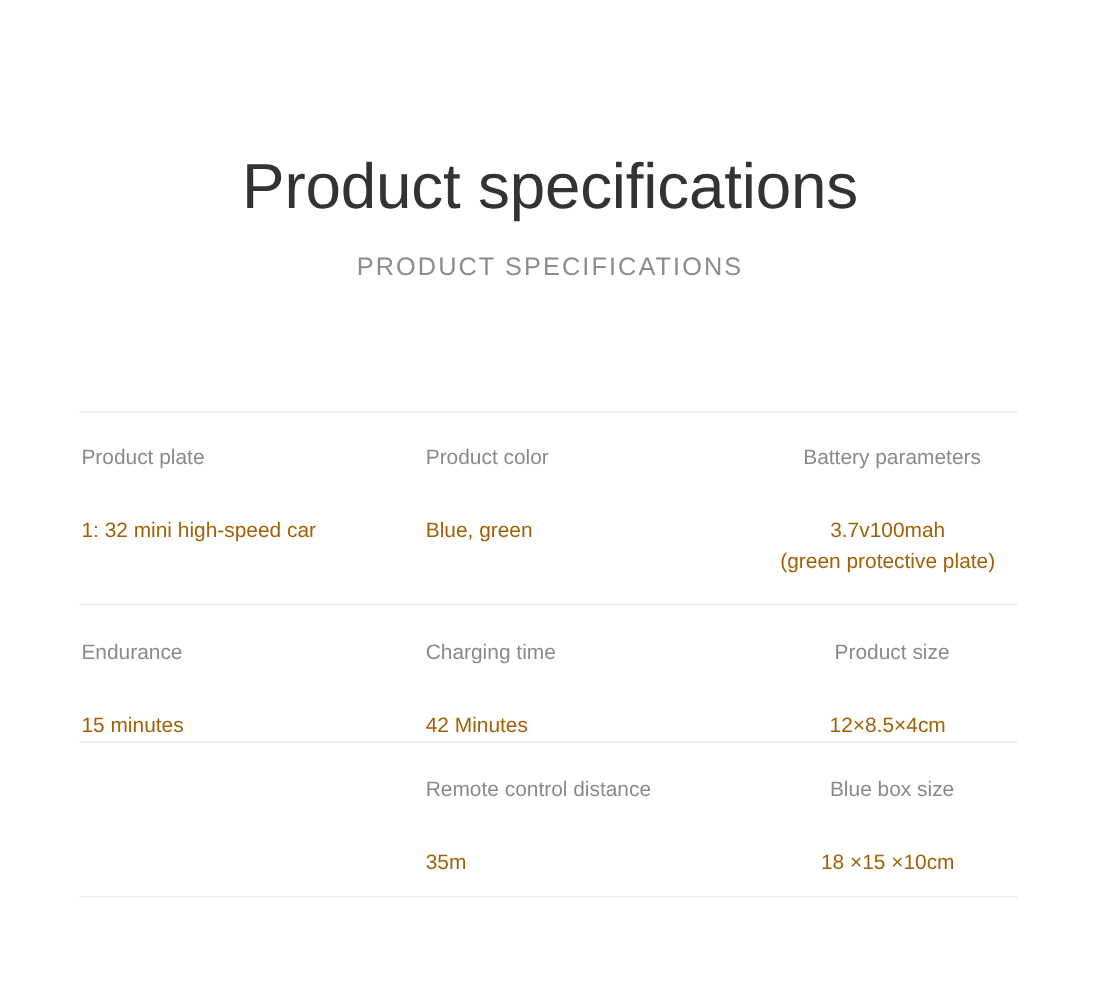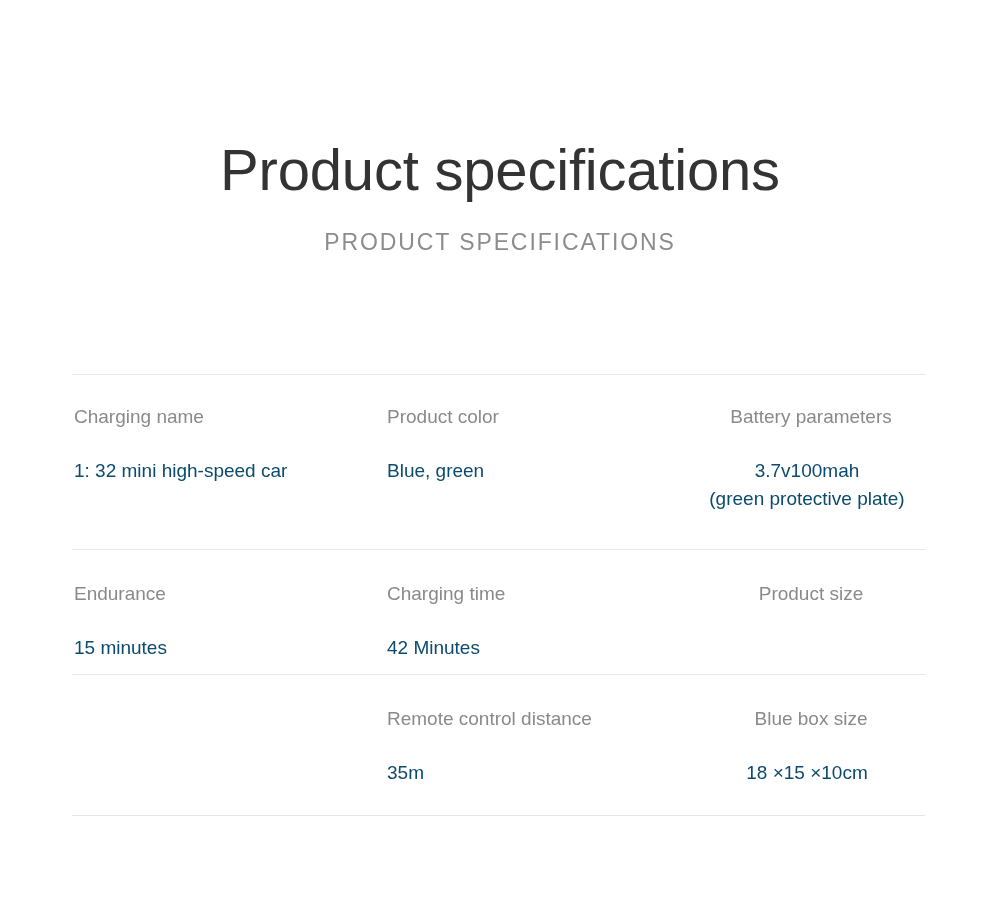--- a/index.html
+++ b/index.html
@@ -88,23 +88,23 @@
   .spec-label {
     font-size: 19px;
     font-weight: 400;
     color: #8a8a8a;
     line-height: 1.25;
     white-space: nowrap;
   }
   .spec-value {
     font-size: 19px;
     font-weight: 400;
-    color: #0c4a6e;
+    color: #a16207;
     line-height: 1.5;
-    margin-top: 28px;
+    margin-top: 40px;
     white-space: nowrap;
   }
   .spec-value .vline {
     display: block;
     white-space: nowrap;
   }
 
   
   .spec-cell.c3 .spec-label { padding-left: 8px; }
 </style>
@@ -117,21 +117,21 @@
     <h1 class="title">Product specifications</h1>
     <div class="subtitle">PRODUCT SPECIFICATIONS</div>
   </div>
 
   <div class="spec-table">
 
     <div class="divider"></div>
 
     <div class="spec-row row-tall">
       <div class="spec-cell c1">
-        <div class="spec-label">Charging name</div>
+        <div class="spec-label">Product plate</div>
         <div class="spec-value">
           <span class="vline">1: 32 mini high-speed car</span>
         </div>
       </div>
       <div class="spec-cell c2">
         <div class="spec-label">Product color</div>
         <div class="spec-value">
           <span class="vline">Blue, green</span>
         </div>
       </div>
@@ -154,20 +154,23 @@
         </div>
       </div>
       <div class="spec-cell c2">
         <div class="spec-label">Charging time</div>
         <div class="spec-value">
           <span class="vline">42 Minutes</span>
         </div>
       </div>
       <div class="spec-cell c3">
         <div class="spec-label">Product size</div>
+        <div class="spec-value">
+          <span class="vline">12×8.5×4cm</span>
+        </div>
       </div>
     </div>
 
     <div class="divider"></div>
 
     <div class="spec-row row-last">
       <div class="spec-cell c2">
         <div class="spec-label">Remote control distance</div>
         <div class="spec-value">
           <span class="vline">35m</span>

